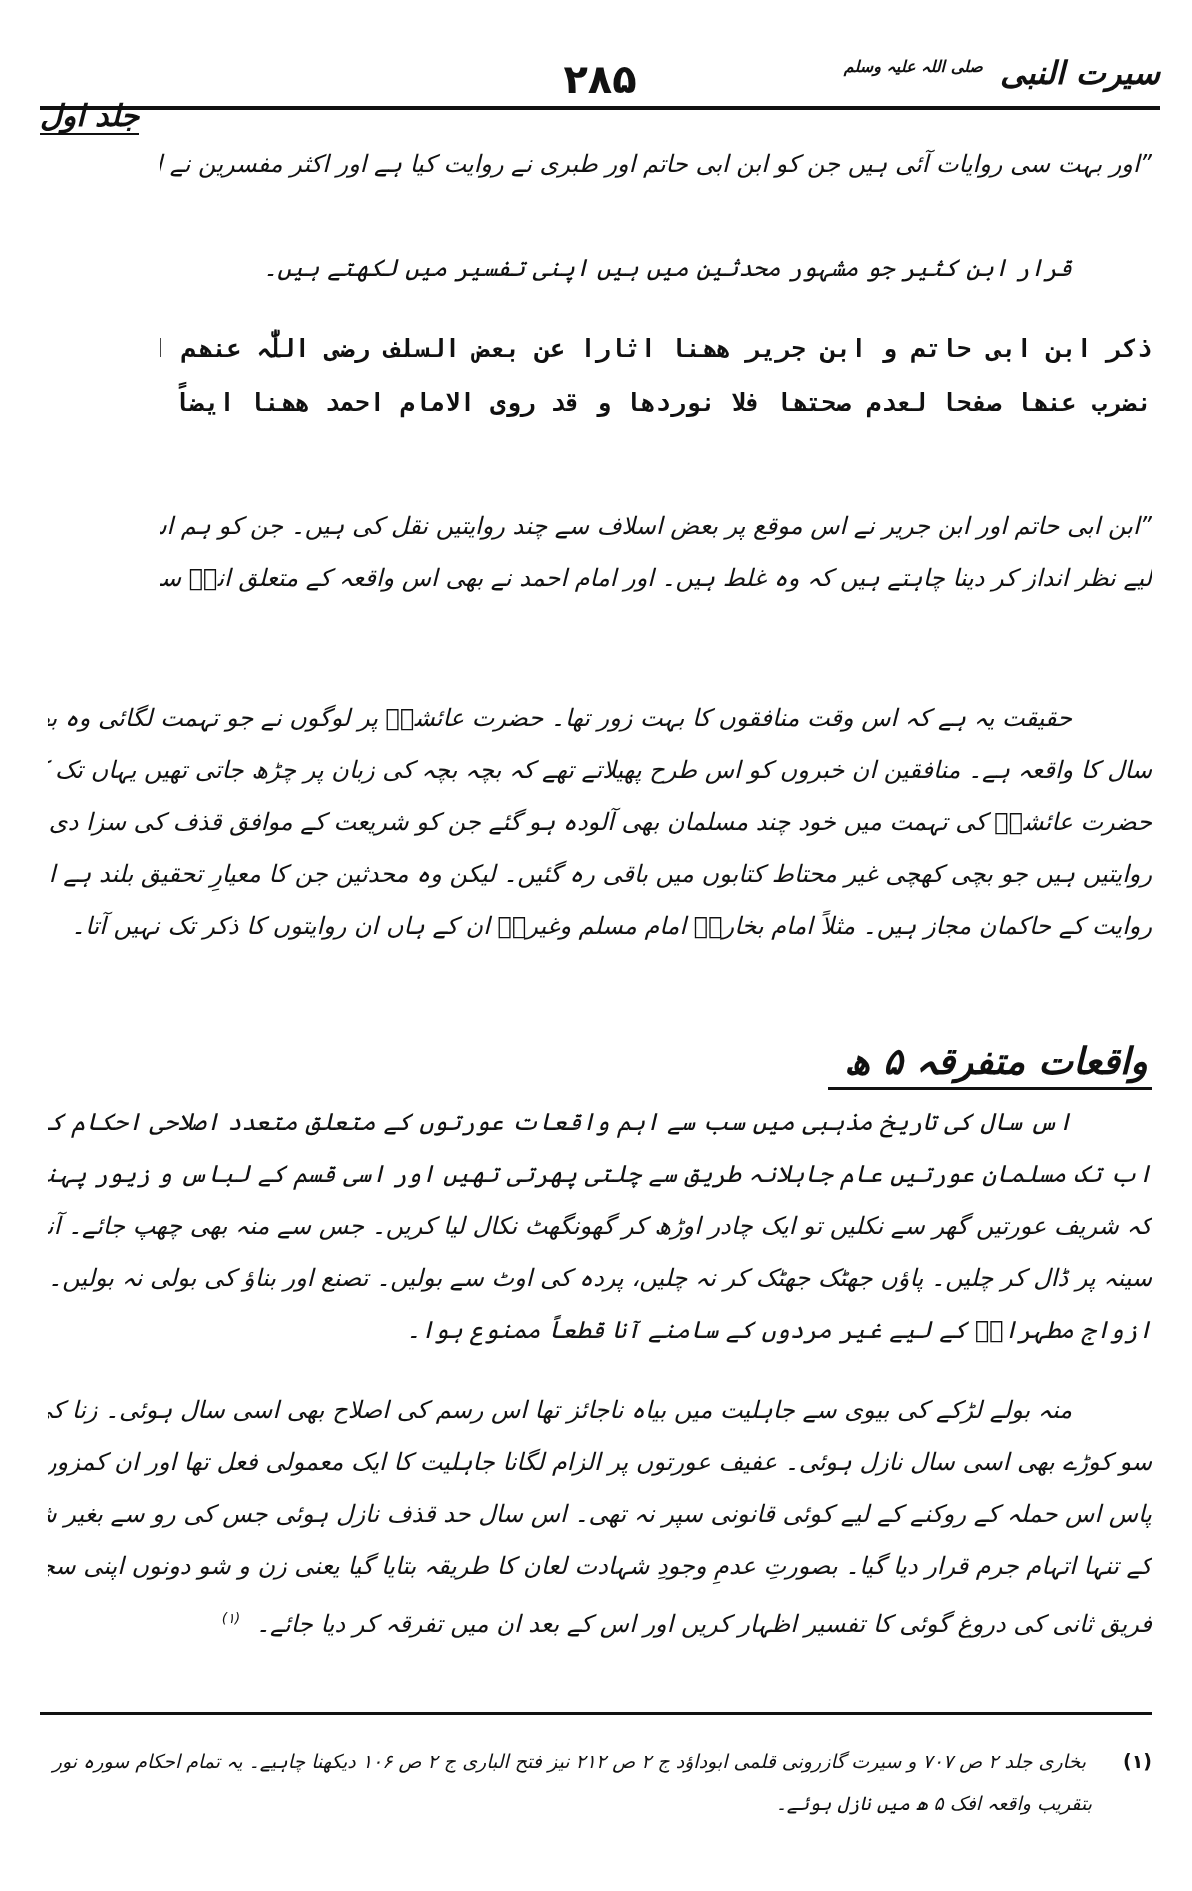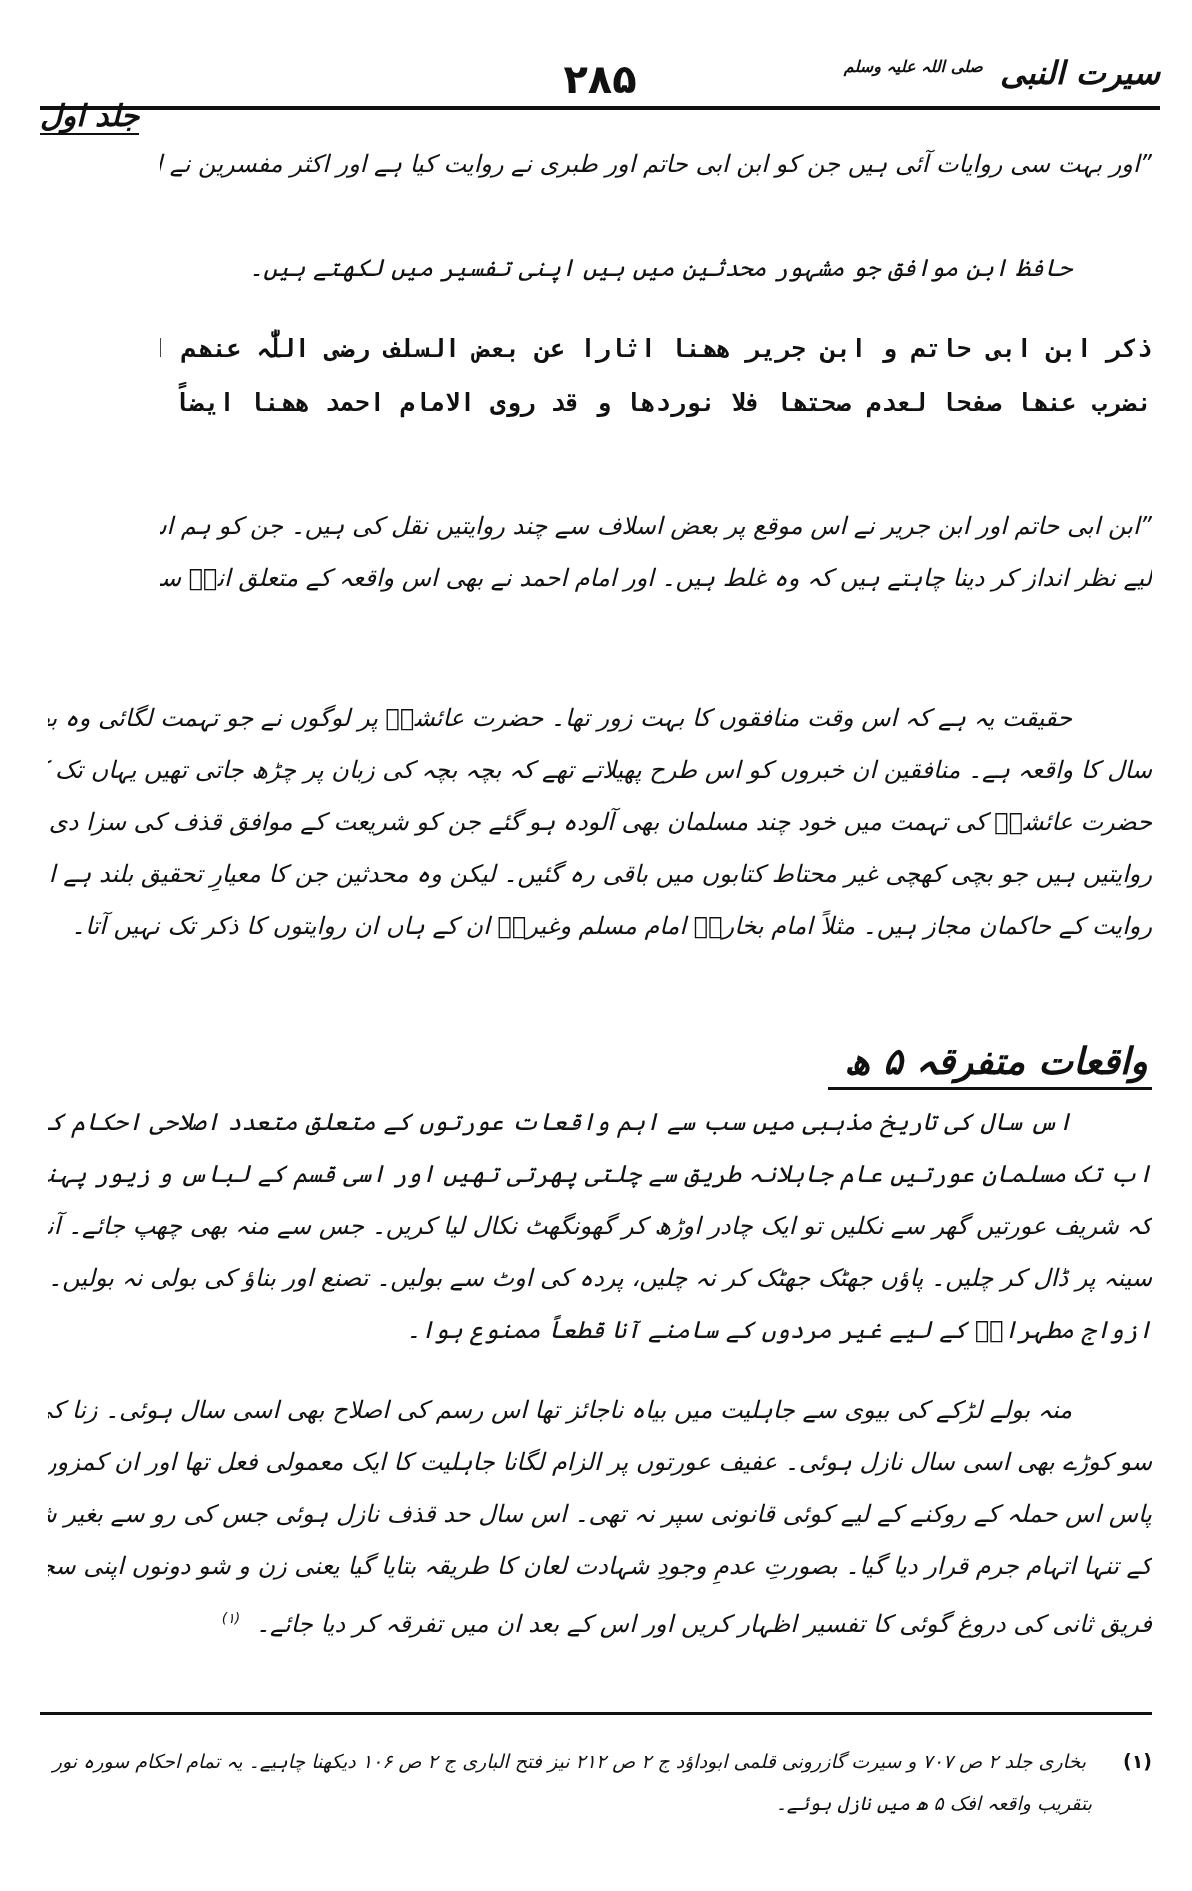--- a/index.html
+++ b/index.html
@@ -53,21 +53,21 @@
     </div>
     <div class="page-num">۲۸۵</div>
     <div class="volume">جلد اول</div>
   </div>
 
   <div class="body-text urdu" style="top:138px; left:160px;">
     <span class="line">”اور بہت سی روایات آئی ہیں جن کو ابن ابی حاتم اور طبری نے روایت کیا ہے اور اکثر مفسرین نے ان کو</span>
   </div>
 
   <div class="body-text urdu" style="top:242px;">
-    <span class="line indent">حافظ ابن موافق جو مشہور محدثین میں ہیں اپنی تفسیر میں لکھتے ہیں۔</span>
+    <span class="line indent">قرار ابن کثیر جو مشہور محدثین میں ہیں اپنی تفسیر میں لکھتے ہیں۔</span>
   </div>
 
   <div class="body-text arabic" style="top:324px; left:160px; right:40px;">
     <span class="line">ذکر ابن ابی حاتم و ابن جریر ھھنا اثارا عن بعض السلف رضی اللّٰہ عنھم احببنا ان</span>
     <span class="line">نضرب عنھا صفحا لعدم صحتھا فلا نوردھا و قد روی الامام احمد ھھنا ایضاً من</span>
   </div>
 
   <div class="body-text urdu" style="top:500px; left:160px;">
     <span class="line">”ابن ابی حاتم اور ابن جریر نے اس موقع پر بعض اسلاف سے چند روایتیں نقل کی ہیں۔ جن کو ہم اس</span>
     <span class="line">لیے نظر انداز کر دینا چاہتے ہیں کہ وہ غلط ہیں۔ اور امام احمد نے بھی اس واقعہ کے متعلق انسؓ سے ایک</span>

